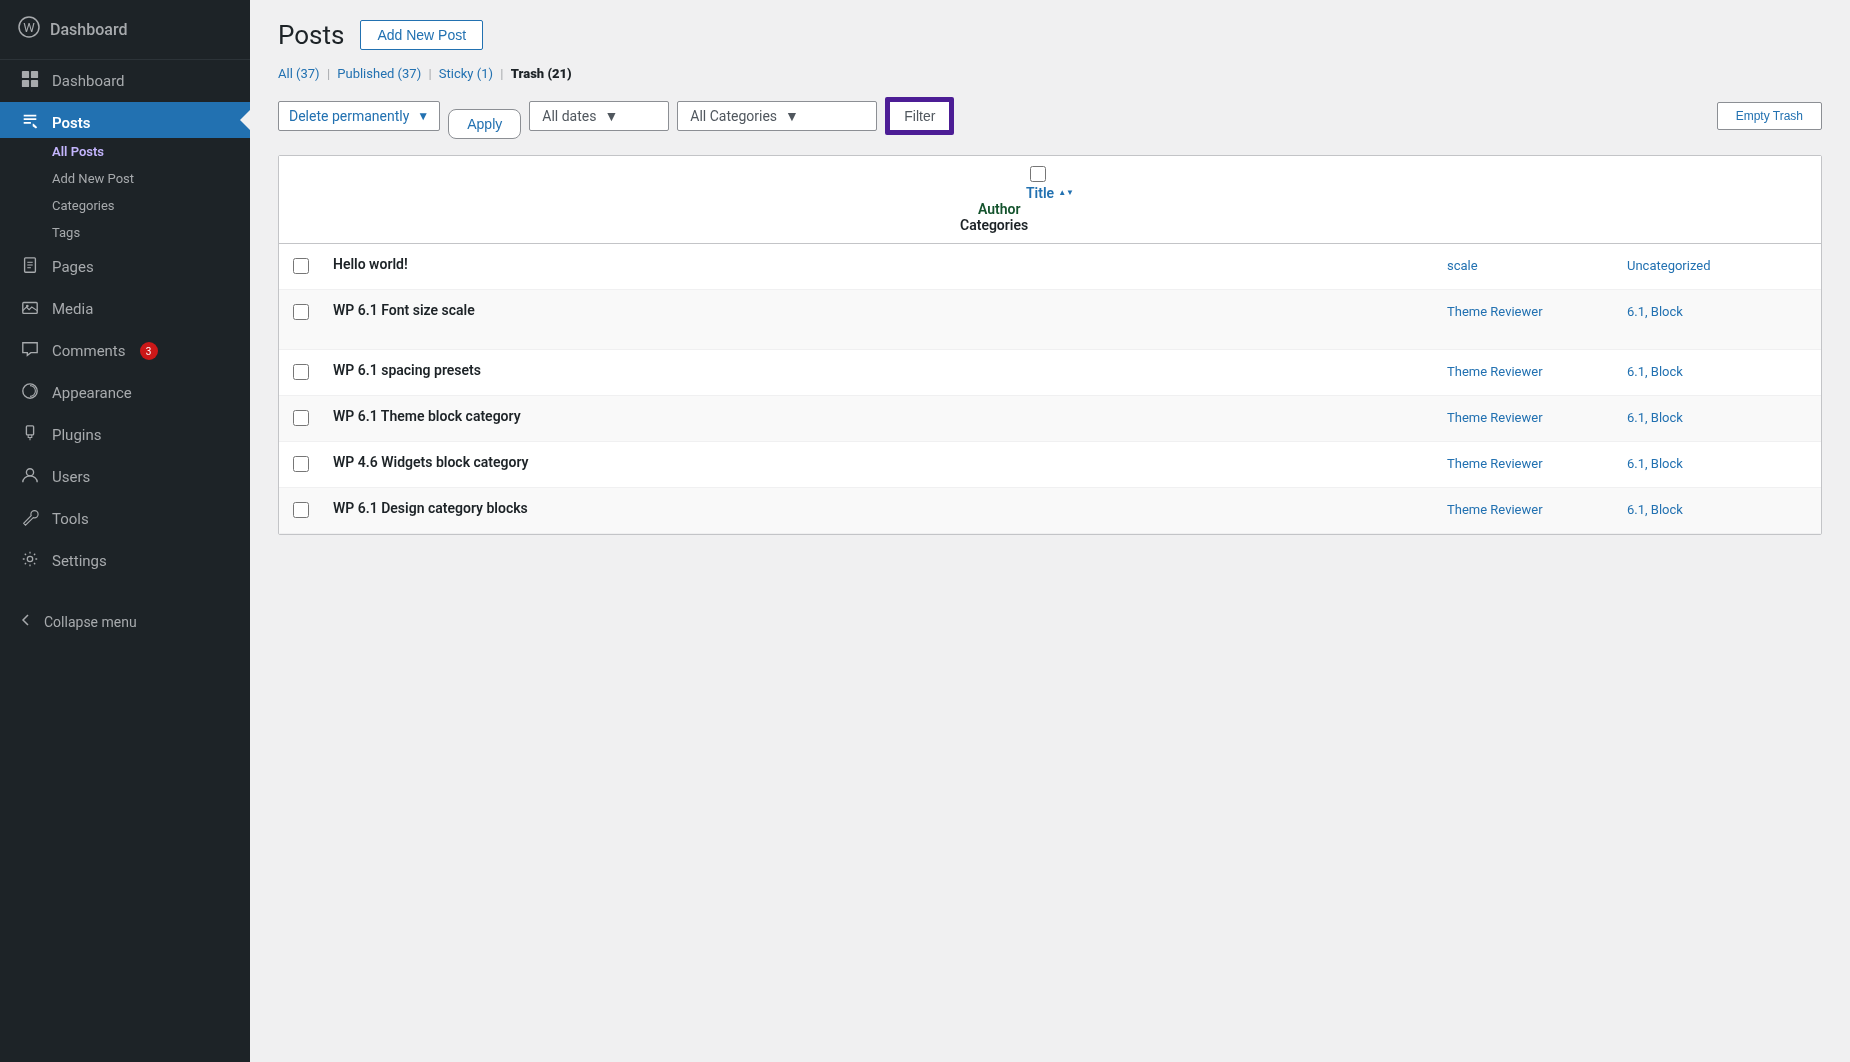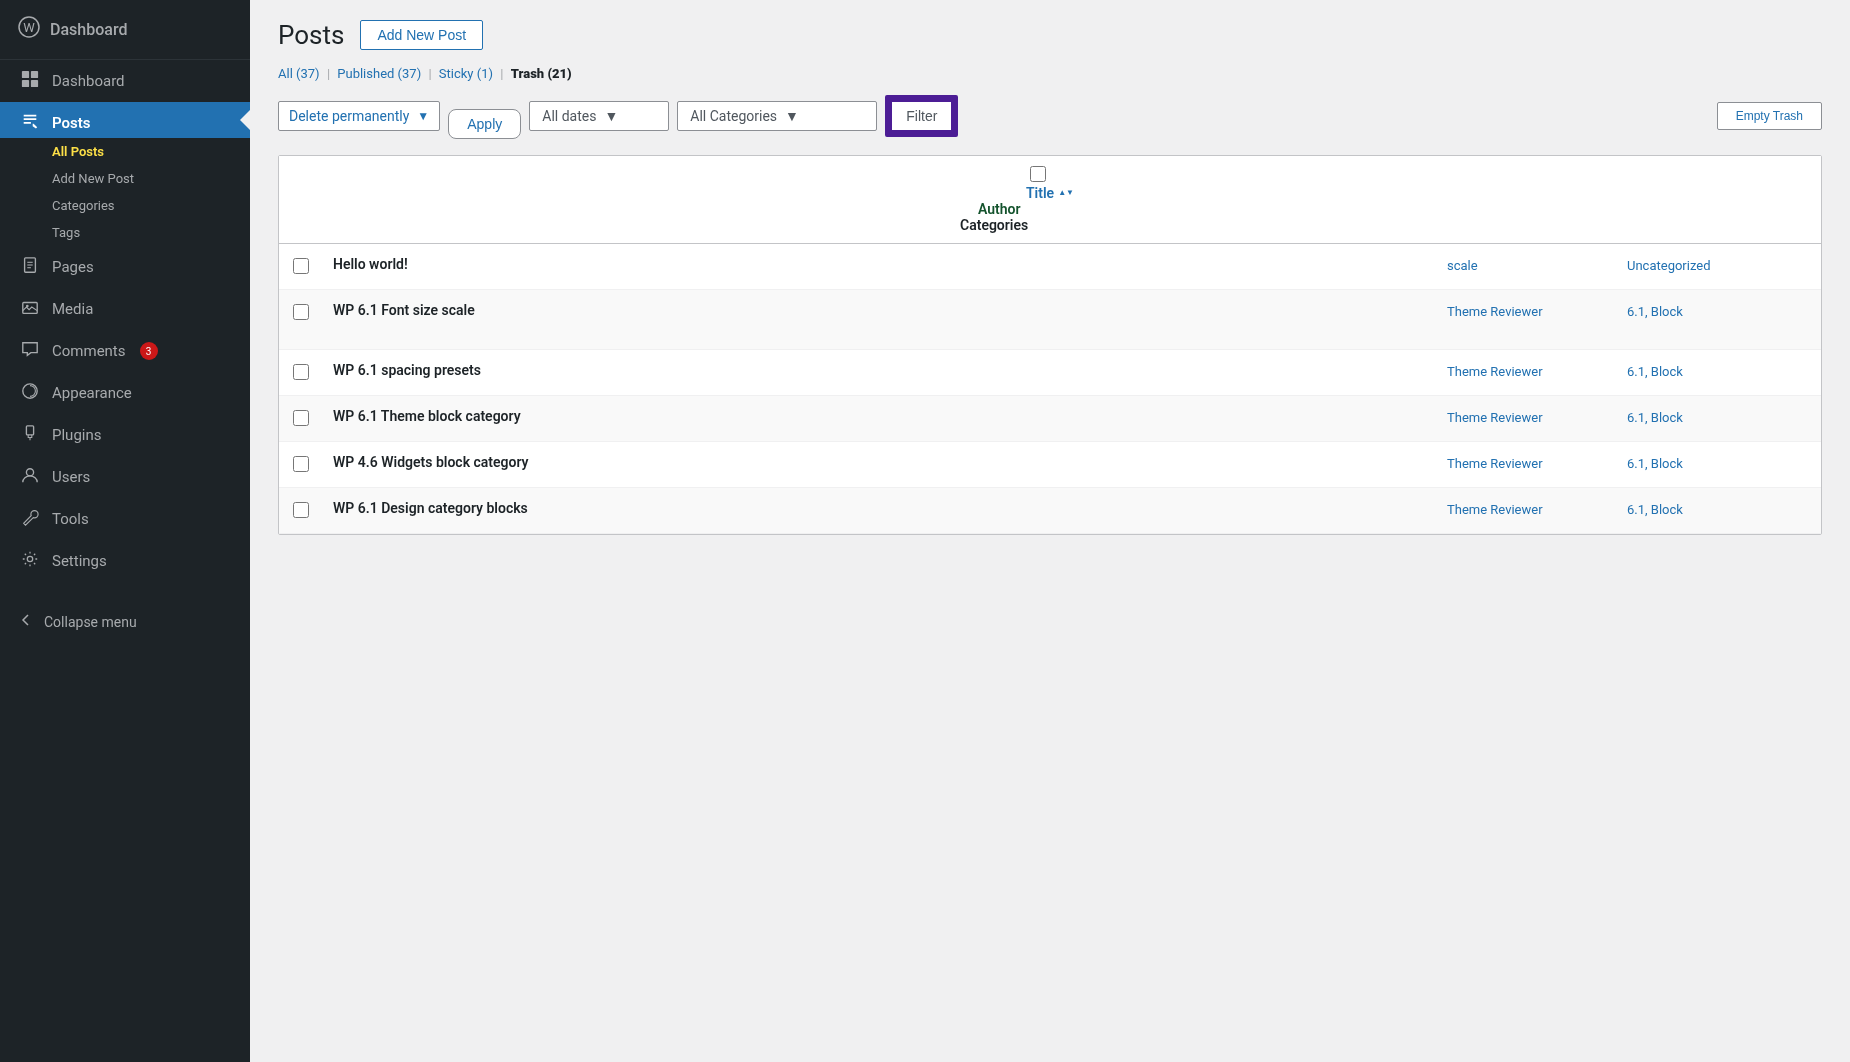--- a/index.html
+++ b/index.html
@@ -44,21 +44,21 @@
       border-top: 10px solid transparent;
       border-bottom: 10px solid transparent;
       border-right: 10px solid #f0f0f1;
     }
 
     .sidebar-sub-section { padding: 0; }
     .sidebar-sub-item {
       display: block; padding: 6px 18px 6px 52px;
       color: #a7aaad; font-size: 13px; cursor: pointer;
     }
-    .sidebar-sub-item.active { color: #fde047; font-weight: 600; }
+    .sidebar-sub-item.active { color: #c4b5fd; font-weight: 600; }
 
     .sidebar-collapse {
       display: flex; align-items: center; gap: 10px;
       padding: 10px 18px; cursor: pointer; color: #a7aaad; font-size: 14px;
       margin-top: 20px;
     }
 
     
     #main {
       flex: 1;
@@ -115,21 +115,21 @@
     .date-select, .cat-select {
       display: flex; align-items: center;
       border: 1px solid #8c8f94; background: #fff;
       border-radius: 2px; padding: 6px 12px;
       font-size: 14px; color: #50575e; cursor: pointer; gap: 8px;
     }
     .date-select { min-width: 140px; }
     .cat-select { min-width: 200px; }
 
     .filter-btn {
-      border: 7px solid #4c1d95; background: #fff;
+      border: 5px solid #4c1d95; background: #fff;
       color: #50575e; padding: 6px 14px;
       font-size: 14px; cursor: pointer; border-radius: 2px;
     }
     .empty-trash-btn {
       border: 1px solid #8c8f94; background: #fff;
       color: #2271b1; padding: 6px 18px;
       font-size: 12px; cursor: pointer; border-radius: 2px;
       margin-left: auto;
     }
 

